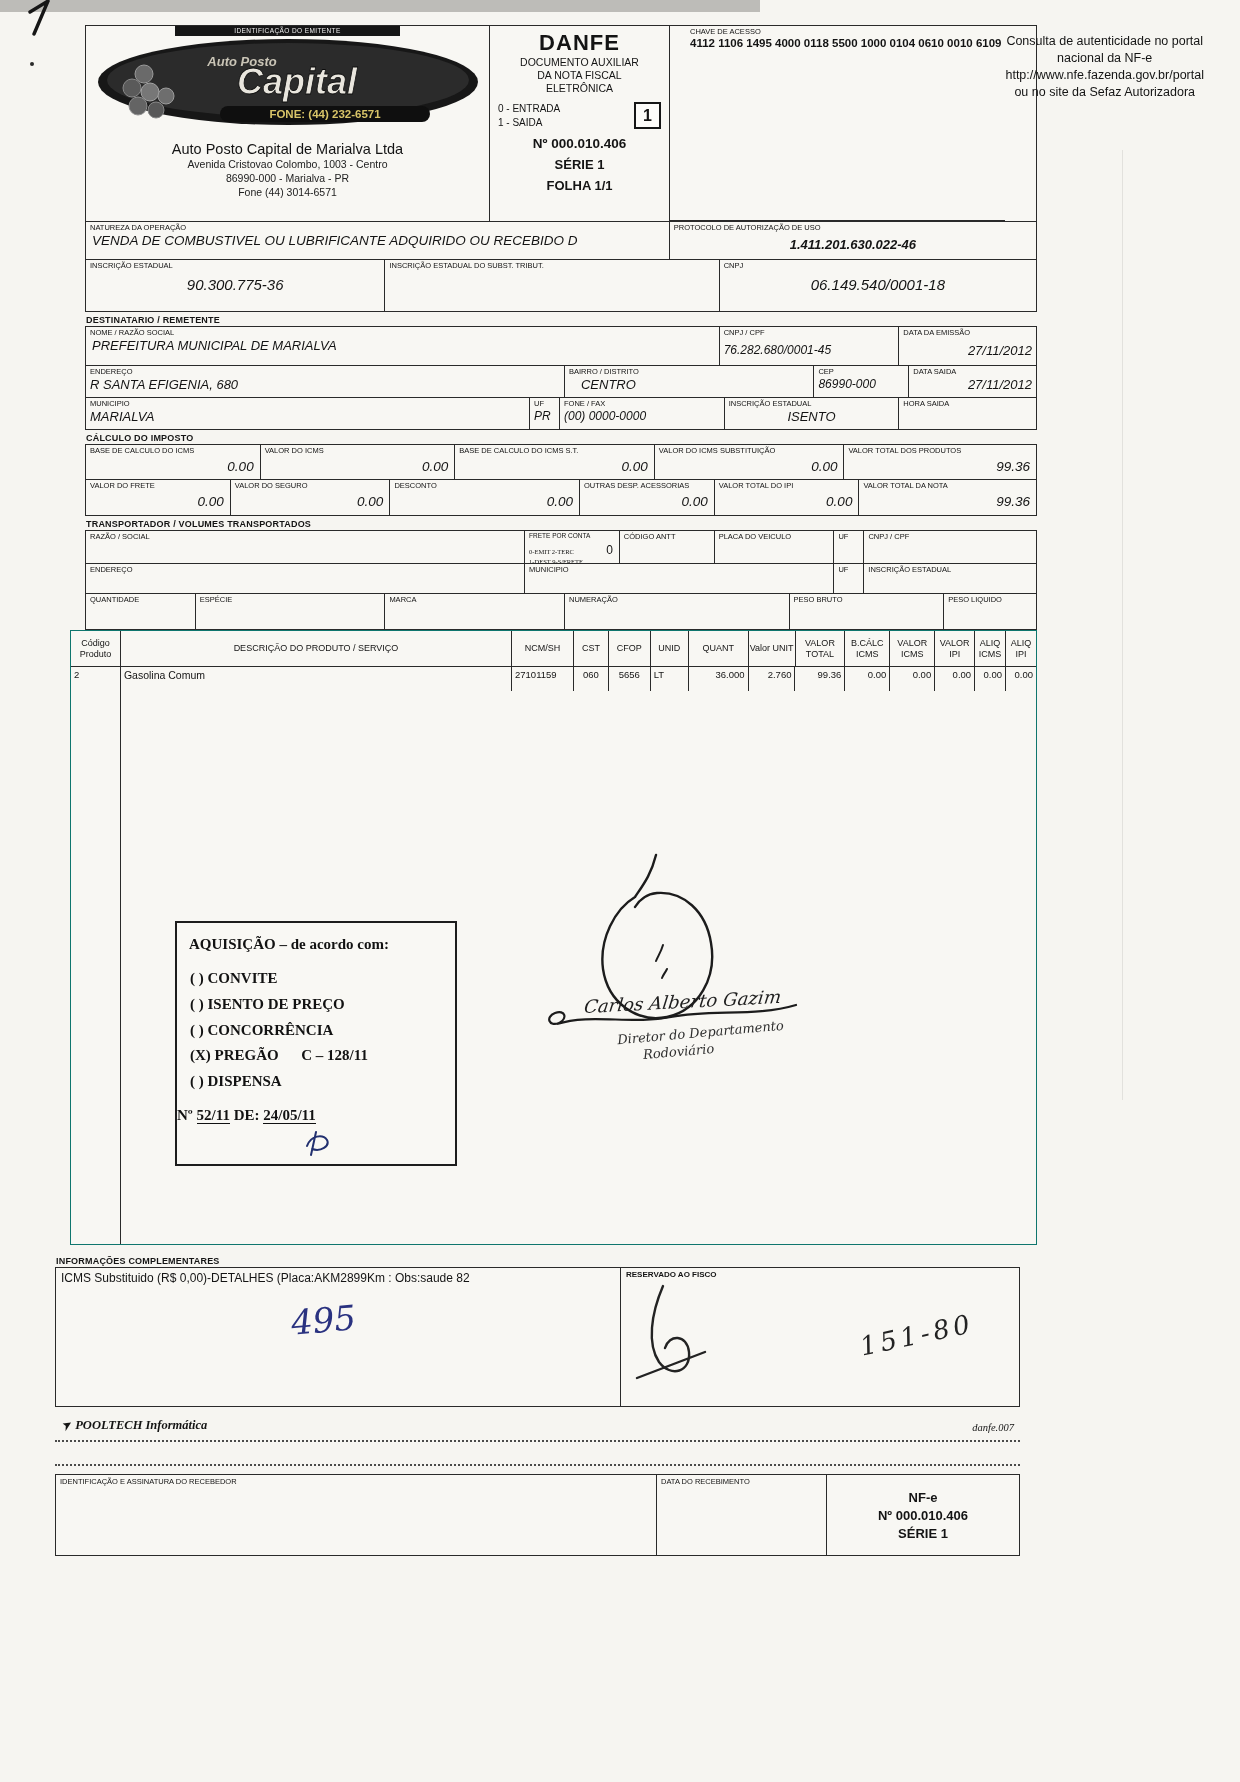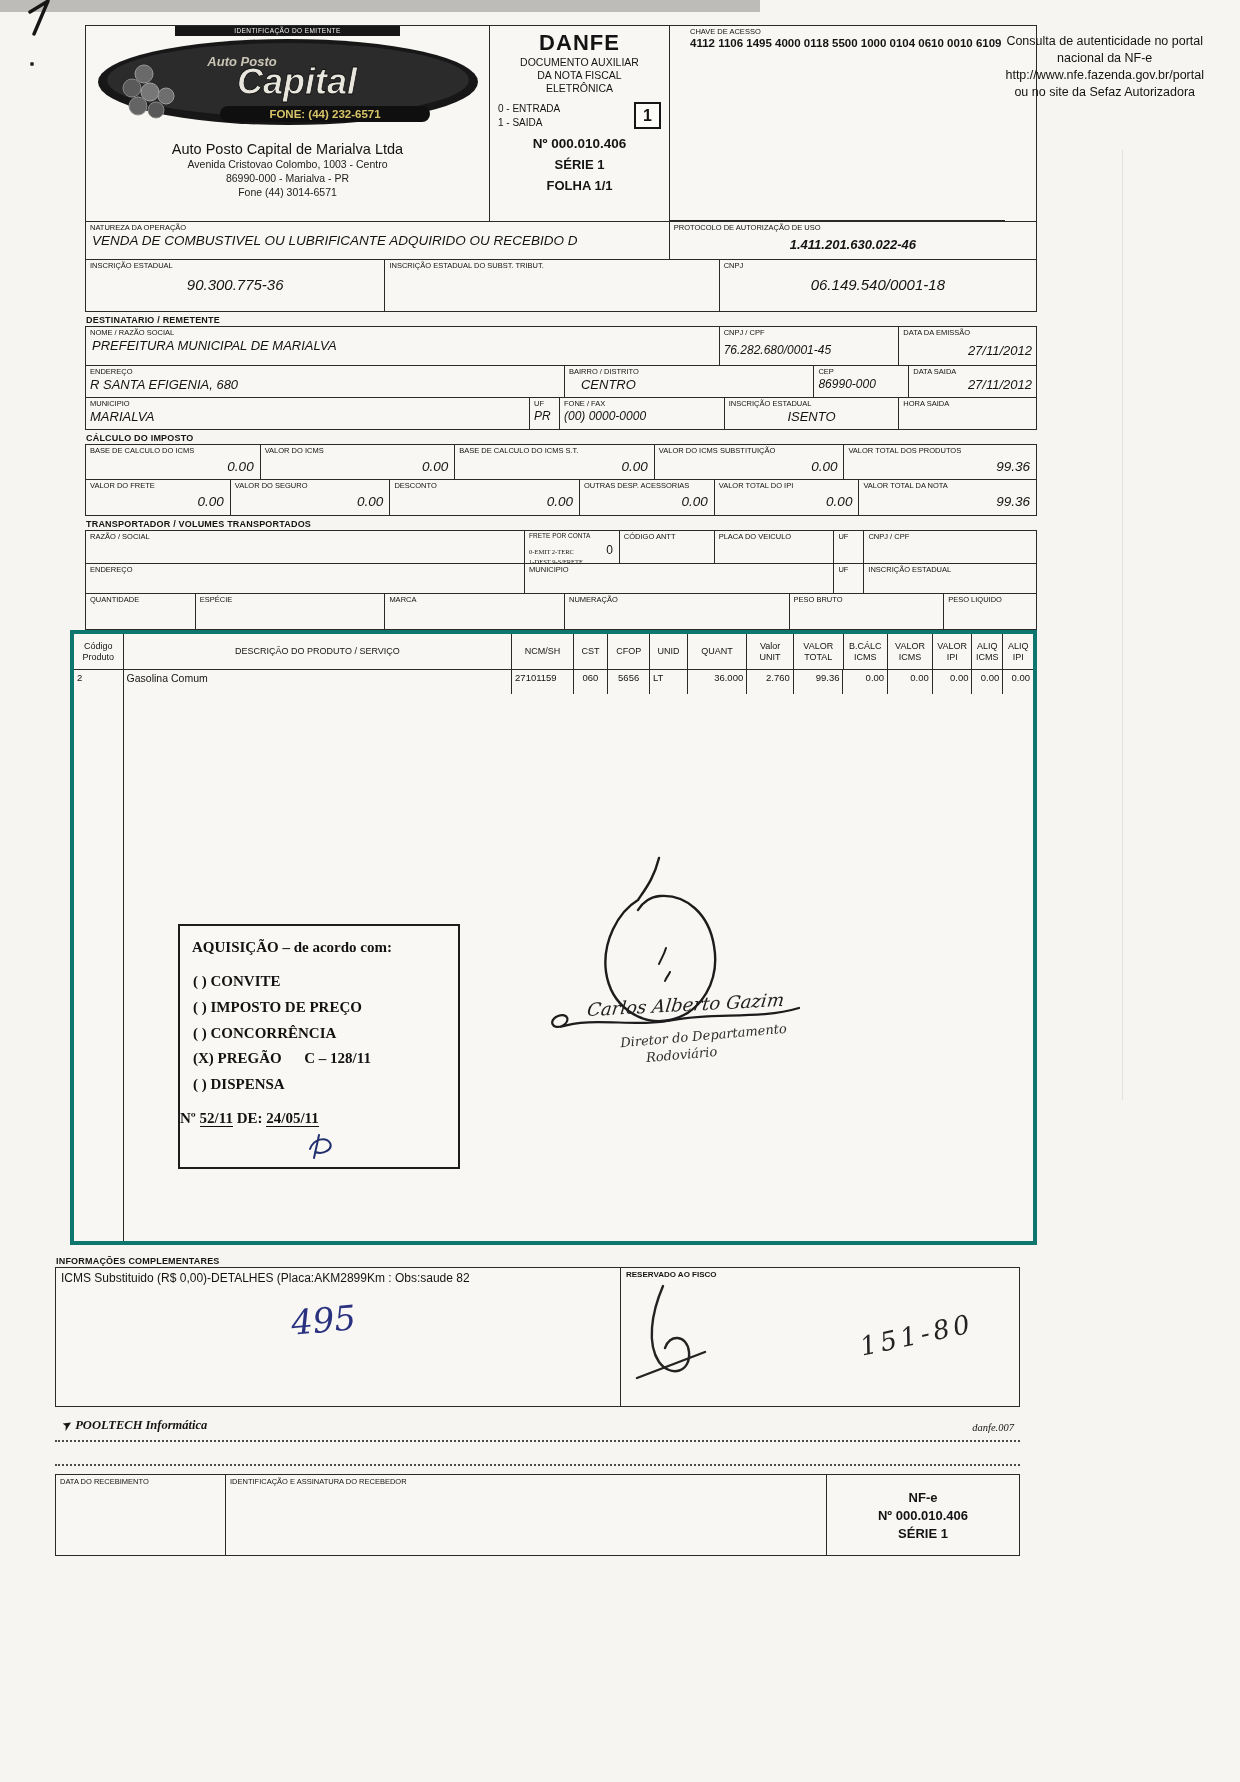--- a/index.html
+++ b/index.html
@@ -52,21 +52,21 @@
   .chave-strip { border-bottom:1px solid #2a2a2a; padding:1px 4px 3px; }
   .chave-val { font-size:11.5px; font-weight:bold; text-align:center; white-space:nowrap; margin-top:1px; }
   .consulta { flex:1; font-size:12.5px; text-align:center; padding-top:7px; line-height:1.35; }
 
   
   .frete-codes { font-family:Liberation Serif, serif; font-size:6.5px; line-height:1.3; white-space:nowrap; }
   .frete-val { position:absolute; right:6px; top:12px; font-size:12px; }
 
   
   .prod-wrap { position:absolute; left:70px; top:630px; width:967px; height:615px; }
-  .prod { border:4px solid #0f766e; height:100%; display:flex; flex-direction:column; background:#f8f7f3; }
+  .prod { border:1px solid #0f766e; height:100%; display:flex; flex-direction:column; background:#f8f7f3; }
   .prod-head { display:flex; height:36px; border-bottom:1px solid #2a2a2a; }
   .ph { border-right:1px solid #2a2a2a; font-size:9px; line-height:1.15; display:flex; align-items:center; justify-content:center; text-align:center; padding:1px; }
   .ph:last-child { border-right:none; }
   .prod-item { display:flex; height:24px; }
   .pi { border-right:1px solid #2a2a2a; font-size:9.5px; padding:2px 3px; white-space:nowrap; overflow:hidden; }
   .pi:last-child { border-right:none; }
   .c1{width:50px}.c2{width:392px}.c3{width:62px}.c4{width:35px}.c5{width:42px}
   .c6{width:38px}.c7{width:60px}.c8{width:47px}.c9{width:50px}.c10{width:45px}
   .c11{width:45px}.c12{width:40px}.c13{width:31px}.c14{width:30px}
   .ta-r{text-align:right}.ta-c{text-align:center}
@@ -415,21 +415,21 @@
         <div class="pi c14 ta-r">0.00</div>
       </div>
 
       <div class="prod-body">
         <div class="colline"></div>
 
         <div class="stamp">
           <div class="stamp-title">AQUISIÇÃO – de acordo com:</div>
           <div class="stamp-opts">
             <div class="stamp-opt">( ) CONVITE</div>
-            <div class="stamp-opt">( ) IMPOSTO DE PREÇO</div>
+            <div class="stamp-opt">( ) ISENTO DE PREÇO</div>
             <div class="stamp-opt">( ) CONCORRÊNCIA</div>
             <div class="stamp-opt">(X) PREGÃO      C – 128/11</div>
             <div class="stamp-opt">( ) DISPENSA</div>
           </div>
           <div class="stamp-num">
             <span>Nº</span>
             <u>52/11</u>
             <span>DE:</span>
             <u>24/05/11</u>
           </div>
@@ -473,25 +473,25 @@
     <div class="pool-left">
       <span class="pool-swoosh">➤</span>
       <span>POOLTECH Informática</span>
     </div>
     <div class="danfe-ref">danfe.007</div>
   </div>
   <div class="dots1"></div>
   <div class="dots2"></div>
 
   <div class="foot-box">
+    <div class="fc fc2">
+      <span class="lbl">IDENTIFICAÇÃO E ASSINATURA DO RECEBEDOR</span>
+    </div>
     <div class="fc fc1">
       <span class="lbl">DATA DO RECEBIMENTO</span>
-    </div>
-    <div class="fc fc2">
-      <span class="lbl">IDENTIFICAÇÃO E ASSINATURA DO RECEBEDOR</span>
     </div>
     <div class="fc fc3">
       <div>NF-e</div>
       <div>Nº 000.010.406</div>
       <div>SÉRIE 1</div>
     </div>
   </div>
 </div>
 
 </body></html>

